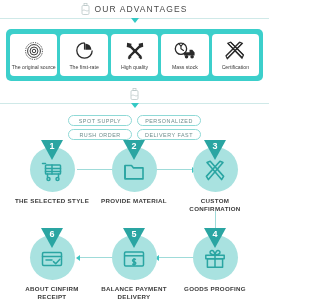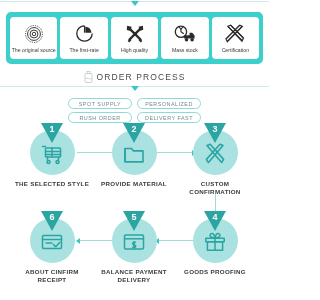--- a/index.html
+++ b/index.html
@@ -115,20 +115,30 @@
     position:absolute;left:-3px;width:0;height:0;
     border-left:3px solid transparent;border-right:3px solid transparent;
   }
   .vconn.down .ah{bottom:-1px;border-top:4px solid #3ec4c1;}
 </style>
 </head>
 <body>
 
 <div class="page">
 
+  <div class="sec-head">
+    <span>
+      <svg class="bottle-ico" viewBox="0 0 9 12">
+        <rect x="3" y="0.5" width="3" height="2" fill="none" stroke="#b9c6c6" stroke-width="0.7"></rect>
+        <rect x="1" y="2.5" width="7" height="9" rx="1.2" fill="none" stroke="#b9c6c6" stroke-width="0.8"></rect>
+        <path d="M1.4 7.5 Q3 6.4 4.5 7.5 Q6 8.6 7.6 7.5" fill="none" stroke="#b9c6c6" stroke-width="0.7"></path>
+      </svg>
+    </span>
+    <span class="ttl">OUR  ADVANTAGES</span>
+  </div>
   <div class="divider">
     <div class="ln"></div>
     <div class="tri"></div>
   </div>
 
   <div class="adv-band">
 
     <div class="adv-card">
       <div class="ic">
         <svg width="22" height="22" viewBox="0 0 24 24">
@@ -202,21 +212,20 @@
   </div>
 
   <div class="sec-head" style="margin-top:4px">
     <span>
       <svg class="bottle-ico" viewBox="0 0 9 12">
         <rect x="3" y="0.5" width="3" height="2" fill="none" stroke="#b9c6c6" stroke-width="0.7"></rect>
         <rect x="1" y="2.5" width="7" height="9" rx="1.2" fill="none" stroke="#b9c6c6" stroke-width="0.8"></rect>
         <path d="M1.4 7.5 Q3 6.4 4.5 7.5 Q6 8.6 7.6 7.5" fill="none" stroke="#b9c6c6" stroke-width="0.7"></path>
       </svg>
     </span>
-    <span class="ttl">ORDER PROCESS</span>
   </div>
   <div class="divider">
     <div class="ln"></div>
     <div class="tri"></div>
   </div>
 
   <div class="tags">
     <div class="tag">SPOT  SUPPLY</div>
     <div class="tag">PERSONALIZED</div>
     <div class="tag">RUSH ORDER</div>

